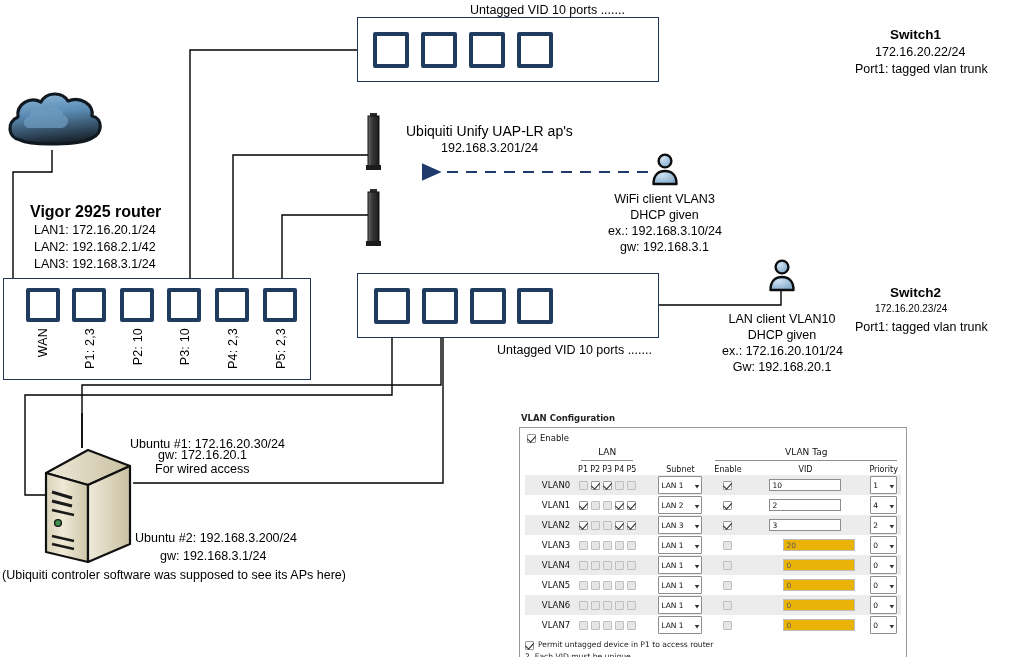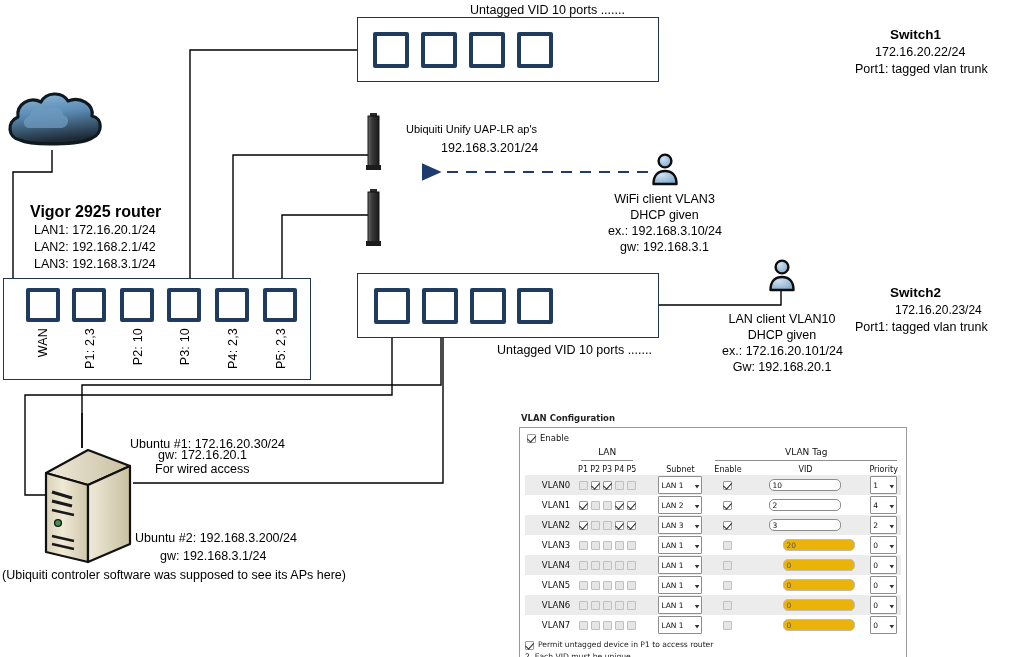--- a/index.html
+++ b/index.html
@@ -51,21 +51,21 @@
   .cb.dim{background:#e6e6e6;border-color:#bfbfbf;}
   .cb.on::after{content:"";position:absolute;left:1px;top:-1px;width:4px;height:7px;
       border:solid #2a2a2a;border-width:0 1.4px 1.4px 0;transform:rotate(42deg);}
   .sel{display:inline-flex;align-items:center;justify-content:space-between;
        width:44px;height:12px;border:1px solid #8d8d8d;background:#fff;
        font-size:7.5px;padding:8px 2px;box-sizing:border-box;color:#111;border-radius:1px;}
   .sel .arw{font-size:6px;color:#333;transform:scaleY(.8);}
   .sel.small{width:27px;}
   .txtin{width:72px;height:12px;border:1px solid #8d8d8d;background:#fff;
          font-size:7.5px;padding:0 2px;box-sizing:border-box;text-align:left;
-         display:inline-block;line-height:11px;color:#111;border-radius:5px;}
+         display:inline-block;line-height:11px;color:#111;border-radius:0;}
   .txtin.ro{background:#eab308;border-color:#bdbdbd;color:#555;margin-left:28px;}
   .note{font-size:7.6px;color:#1a1a1a;line-height:1.35;margin-top:5px;}
   .note-row{display:flex;gap:4px;align-items:flex-start;margin-bottom:2px;}
 </style>
 </head>
 <body>
 
 <div class="stage">
 
   <svg class="wires" viewBox="0 0 1014 657">
@@ -144,21 +144,21 @@
     <rect x="7" y="3" width="7" height="4" fill="#2b2b2b"></rect>
     <rect x="5" y="6" width="11" height="50" fill="url(#antg)" stroke="#111" stroke-width="1"></rect>
     <rect x="3" y="55" width="15" height="5" fill="#1c1c1c"></rect>
   </svg>
   <svg class="ant" style="left:363px;top:186px;width:22px;height:62px;" viewBox="0 0 22 62">
     <rect x="7" y="3" width="7" height="4" fill="#2b2b2b"></rect>
     <rect x="5" y="6" width="11" height="50" fill="url(#antg)" stroke="#111" stroke-width="1"></rect>
     <rect x="3" y="55" width="15" height="5" fill="#1c1c1c"></rect>
   </svg>
 
-  <div class="lbl ctr" style="left:406px;top:123px;font-size:11px;">Ubiquiti Unify UAP-LR ap's</div>
+  <div class="lbl ctr" style="left:406px;top:123px;font-size:14px;">Ubiquiti Unify UAP-LR ap's</div>
   <div class="lbl ctr" style="left:441px;top:141px;font-size:12.5px;">192.168.3.201/24</div>
 
   <svg class="person" style="left:648px;top:152px;width:34px;height:34px;" viewBox="0 0 34 34">
     <circle cx="17" cy="9" r="6.4" fill="url(#pg)" stroke="#0d0d0d" stroke-width="2.4"></circle>
     <path d="M5.5,32 C5.5,22.5 11,19 17,19 C23,19 28.5,22.5 28.5,32 Z" fill="url(#pg)" stroke="#0d0d0d" stroke-width="2.4" stroke-linejoin="round"></path>
   </svg>
   <div class="lbl ctr" style="left:602px;top:192px;font-size:12.5px;width:125px;">WiFi client VLAN3</div>
   <div class="lbl ctr" style="left:602px;top:208px;font-size:12.5px;width:125px;">DHCP given</div>
   <div class="lbl ctr" style="left:595px;top:224px;font-size:12.5px;width:140px;">ex.: 192.168.3.10/24</div>
   <div class="lbl ctr" style="left:602px;top:240px;font-size:12.5px;width:125px;">gw: 192.168.3.1</div>
@@ -186,21 +186,21 @@
 
   <div class="chassis" style="left:357px;top:273px;width:302px;height:65px;"></div>
   <div class="port" style="left:374px;top:288px;width:36px;height:36px;"></div>
   <div class="port" style="left:422px;top:288px;width:36px;height:36px;"></div>
   <div class="port" style="left:470px;top:288px;width:36px;height:36px;"></div>
   <div class="port" style="left:517px;top:288px;width:36px;height:36px;"></div>
 
   <div class="lbl ctr" style="left:497px;top:343px;font-size:12.5px;">Untagged VID 10 ports .......</div>
 
   <div class="lbl ctr bold" style="left:890px;top:285px;font-size:13.5px;">Switch2</div>
-  <div class="lbl ctr" style="left:875px;top:303px;font-size:12px;margin-left:20px;">172.16.20.23/24</div>
+  <div class="lbl ctr" style="left:875px;top:303px;font-size:10px;">172.16.20.23/24</div>
   <div class="lbl ctr" style="left:855px;top:320px;font-size:12.5px;">Port1: tagged vlan trunk</div>
 
   <svg class="person" style="left:765px;top:258px;width:34px;height:34px;" viewBox="0 0 34 34">
     <circle cx="17" cy="9" r="6.4" fill="url(#pg)" stroke="#0d0d0d" stroke-width="2.4"></circle>
     <path d="M5.5,32 C5.5,22.5 11,19 17,19 C23,19 28.5,22.5 28.5,32 Z" fill="url(#pg)" stroke="#0d0d0d" stroke-width="2.4" stroke-linejoin="round"></path>
   </svg>
   <div class="lbl ctr" style="left:717px;top:312px;font-size:12.5px;width:130px;">LAN client VLAN10</div>
   <div class="lbl ctr" style="left:717px;top:328px;font-size:12.5px;width:130px;">DHCP given</div>
   <div class="lbl ctr" style="left:710px;top:344px;font-size:12.5px;width:145px;">ex.: 172.16.20.101/24</div>
   <div class="lbl ctr" style="left:717px;top:360px;font-size:12.5px;width:130px;">Gw: 192.168.20.1</div>

